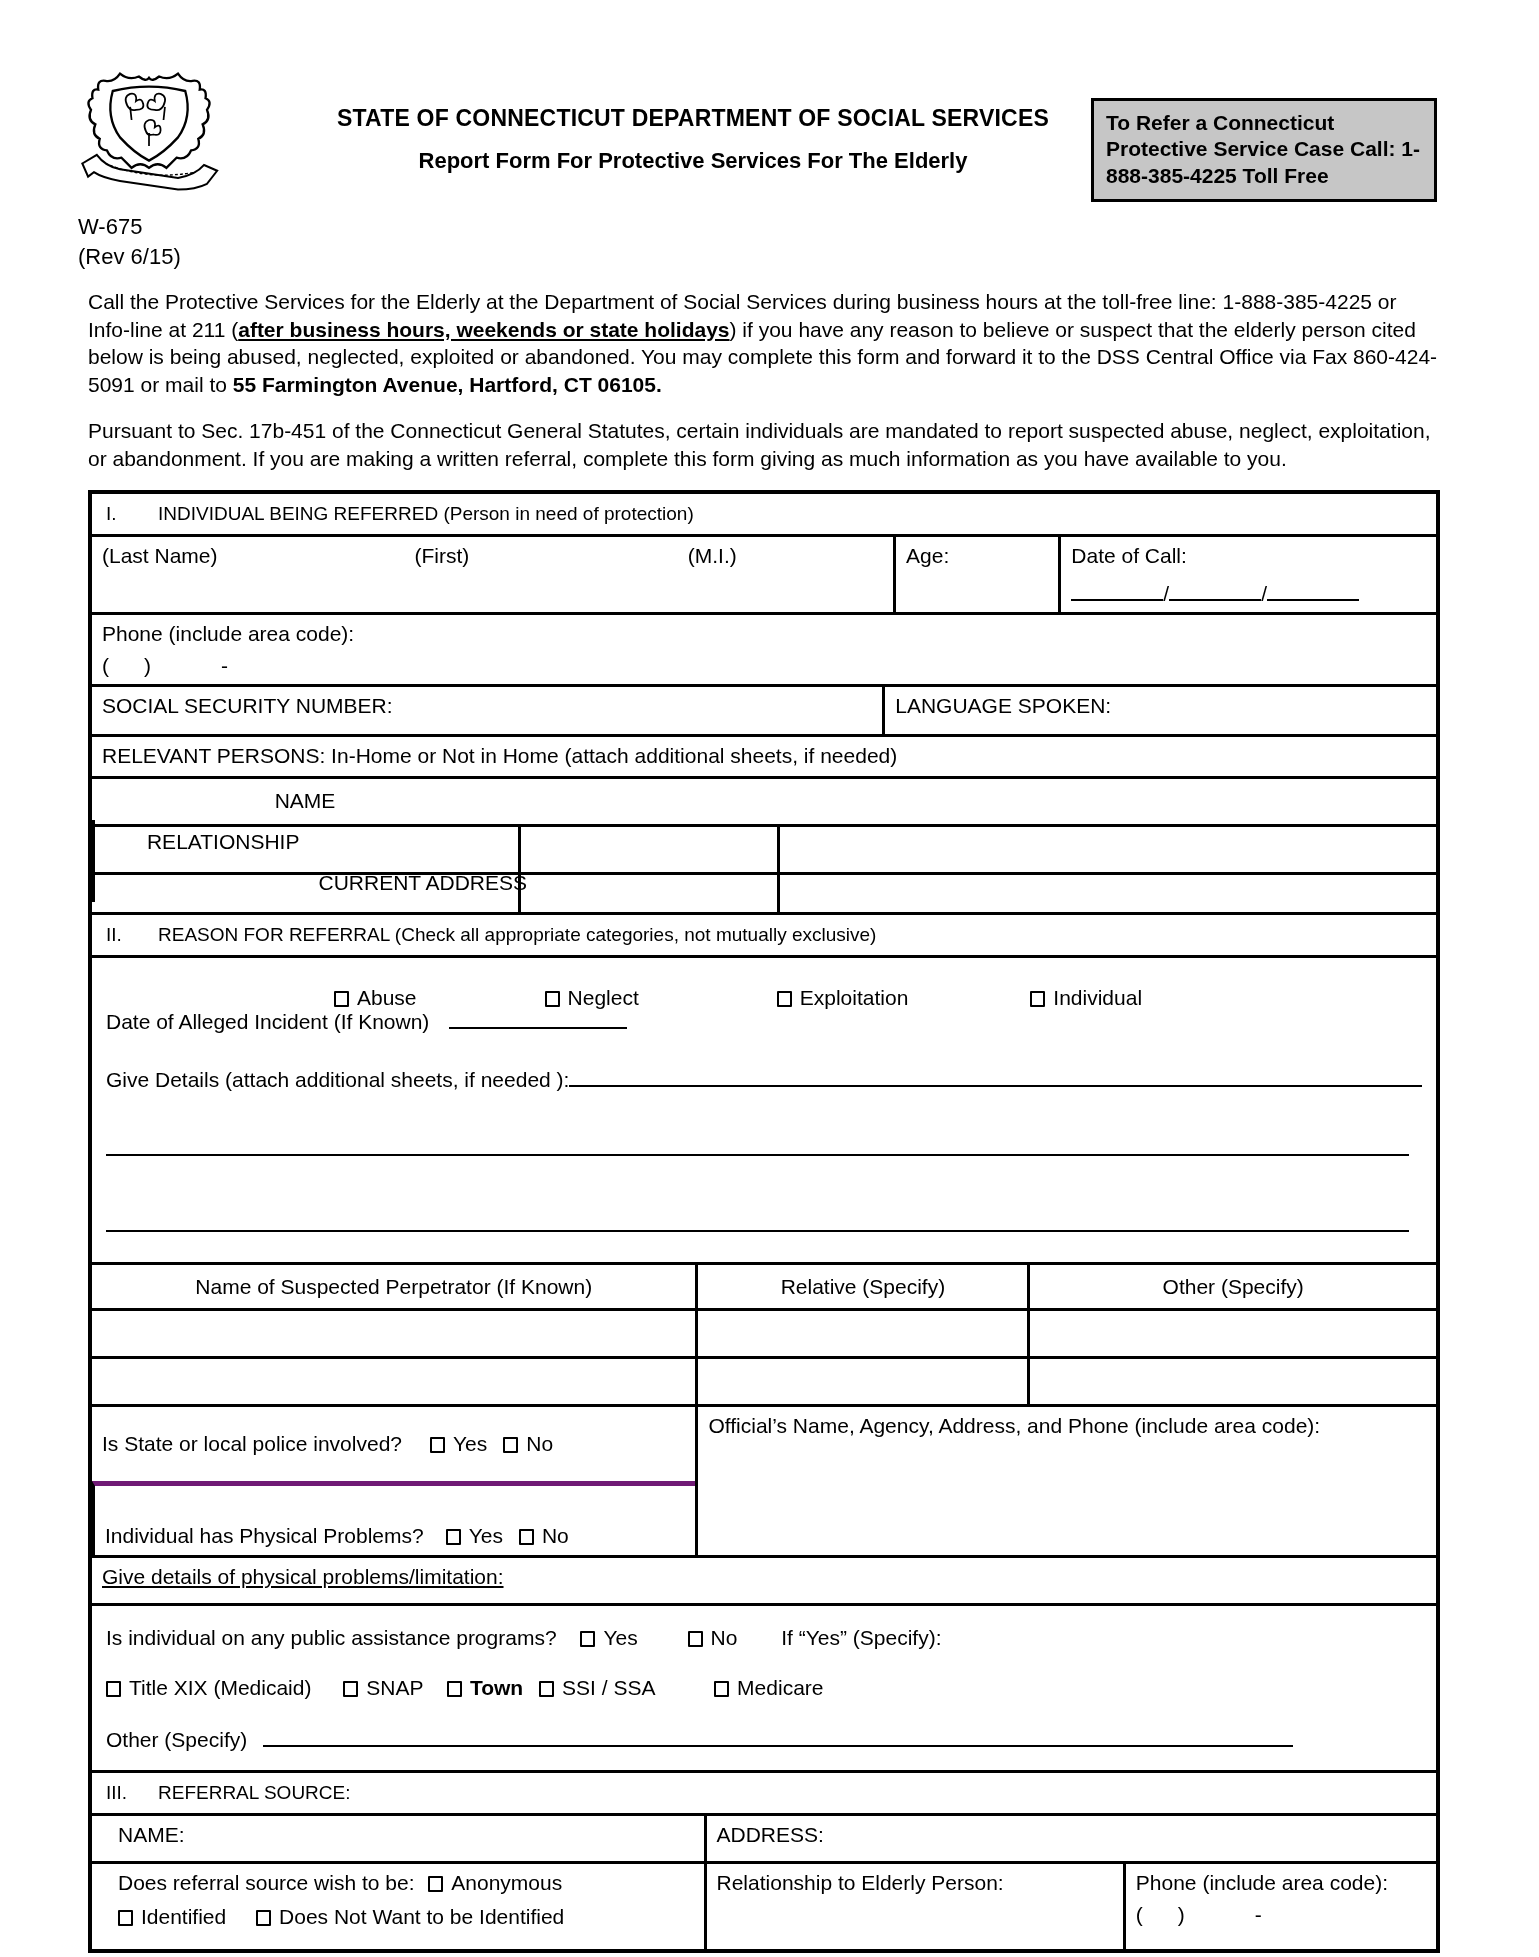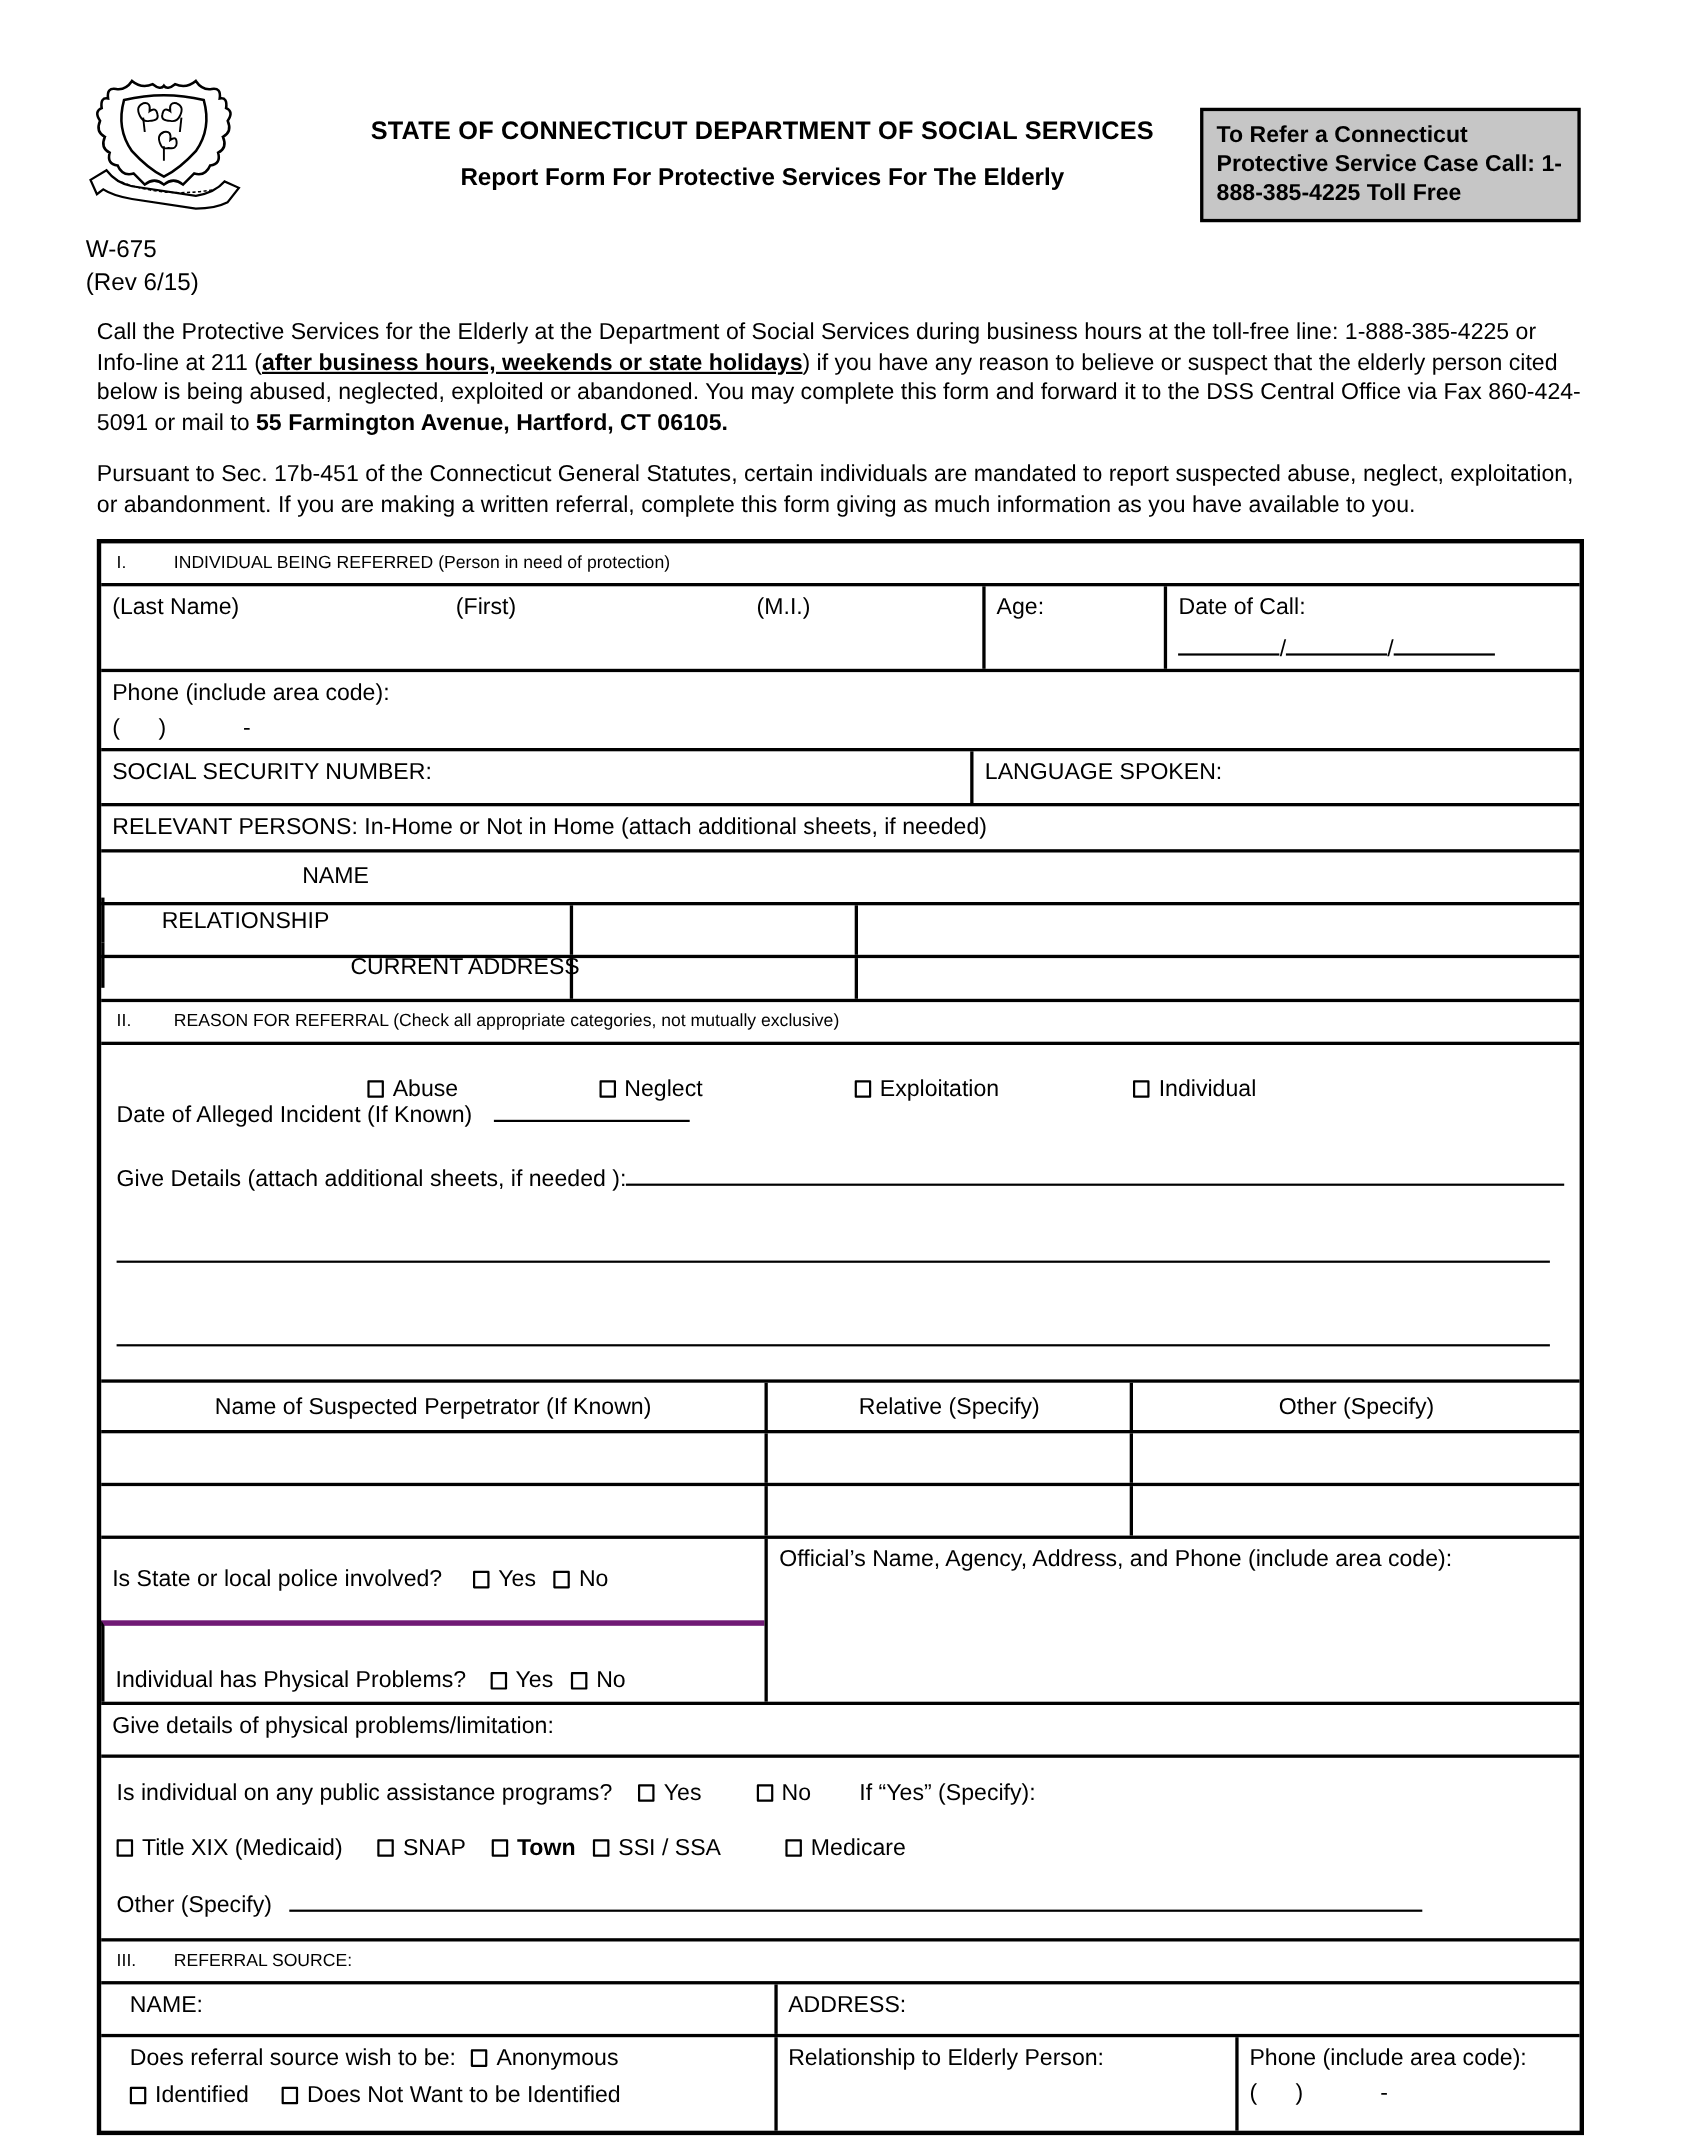--- a/index.html
+++ b/index.html
@@ -29,21 +29,21 @@
   .intro + .intro { margin-top:4px; }
   .u-b { font-weight:bold; text-decoration:underline; }
   .b { font-weight:bold; }
 
   
   .formbox { border:4px solid #000; width:1352px; margin-top:10px; }
   .frow { display:flex; border-top:3px solid #000; align-items:stretch; }
   .frow:first-child { border-top:none; }
   .c { padding:7px 10px; font-size:21px; }
   .c + .c { border-left:3px solid #000; }
-  .sechdr { font-size:16px; padding:9px 10px 9px 14px; }
+  .sechdr { font-size:19px; padding:9px 10px 9px 14px; }
   .sechdr .secno { display:inline-block; width:52px; }
   .colhead { text-align:center; font-size:21px; padding-top:10px; }
   .fill-line { display:inline-block; border-bottom:2px solid #000; vertical-align:baseline; }
   .cb { display:inline-block; width:15px; height:16px; border:2.5px solid #000; border-radius:1px;
         vertical-align:-2px; margin-right:8px; background:#fff; }
   .cbp { white-space:nowrap; font-size:21px; }
   .pre { white-space:pre; }
 
   
   .w-name-left { width:59.6%; display:flex; }
@@ -69,21 +69,21 @@
   .h-namerow { height:78px; }
   .h-addrrow { height:72px; }
   .h-ssnrow  { height:50px; }
   .h-relrow  { height:42px; }
   .h-colhead { height:48px;flex-direction:column; }
   .h-empty1  { height:48px; }
   .h-empty2  { height:40px; }
   .h-pphead  { height:46px; }
   .h-ppempty { height:48px; }
   .h-police  { height:74px; }
-  .h-physdet { height:48px; }
+  .h-physdet { height:48px;text-decoration:underline; }
   .h-s3name  { height:48px; }
   .h-wish    { height:88px; }
 
   .sub { display:inline-block; font-size:21px; }
 
   
   .s2body { padding:4px 14px 30px 14px; }
   .chkline { margin-top:24px; display:flex; font-size:21px; }
   .dateline { font-size:21px; }
   .detline  { margin-top:34px; font-size:21px; display:flex; align-items:baseline; }

